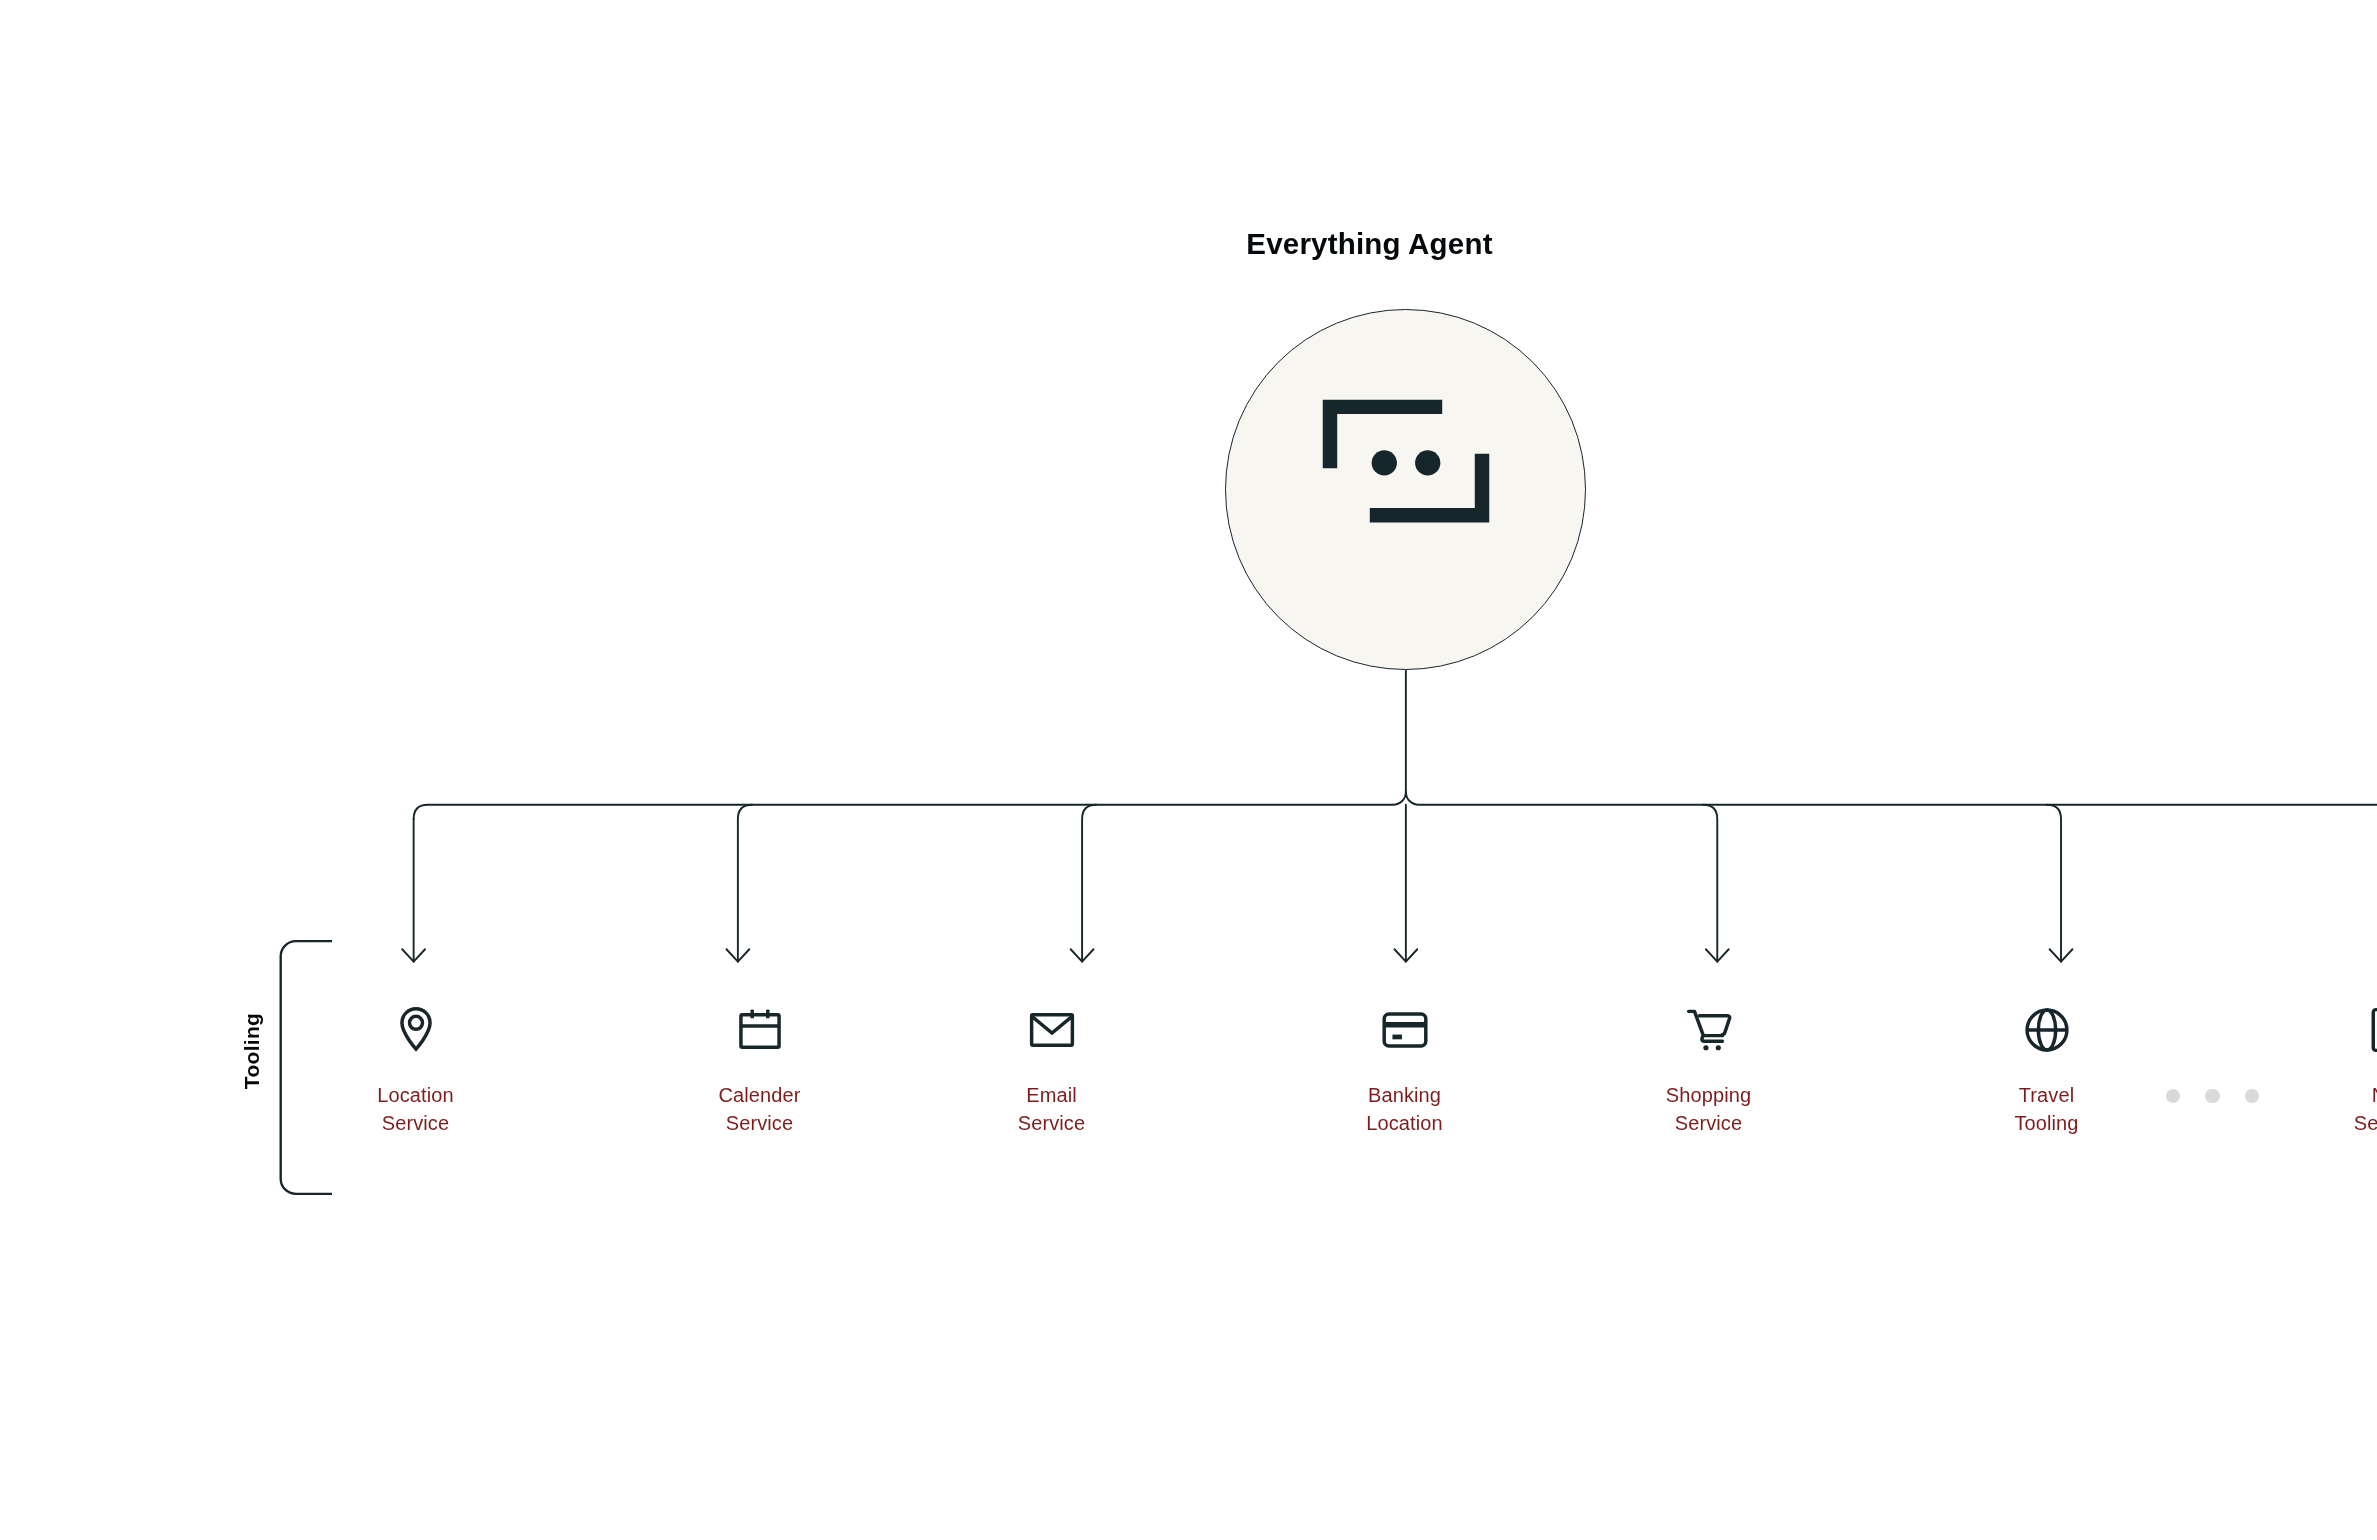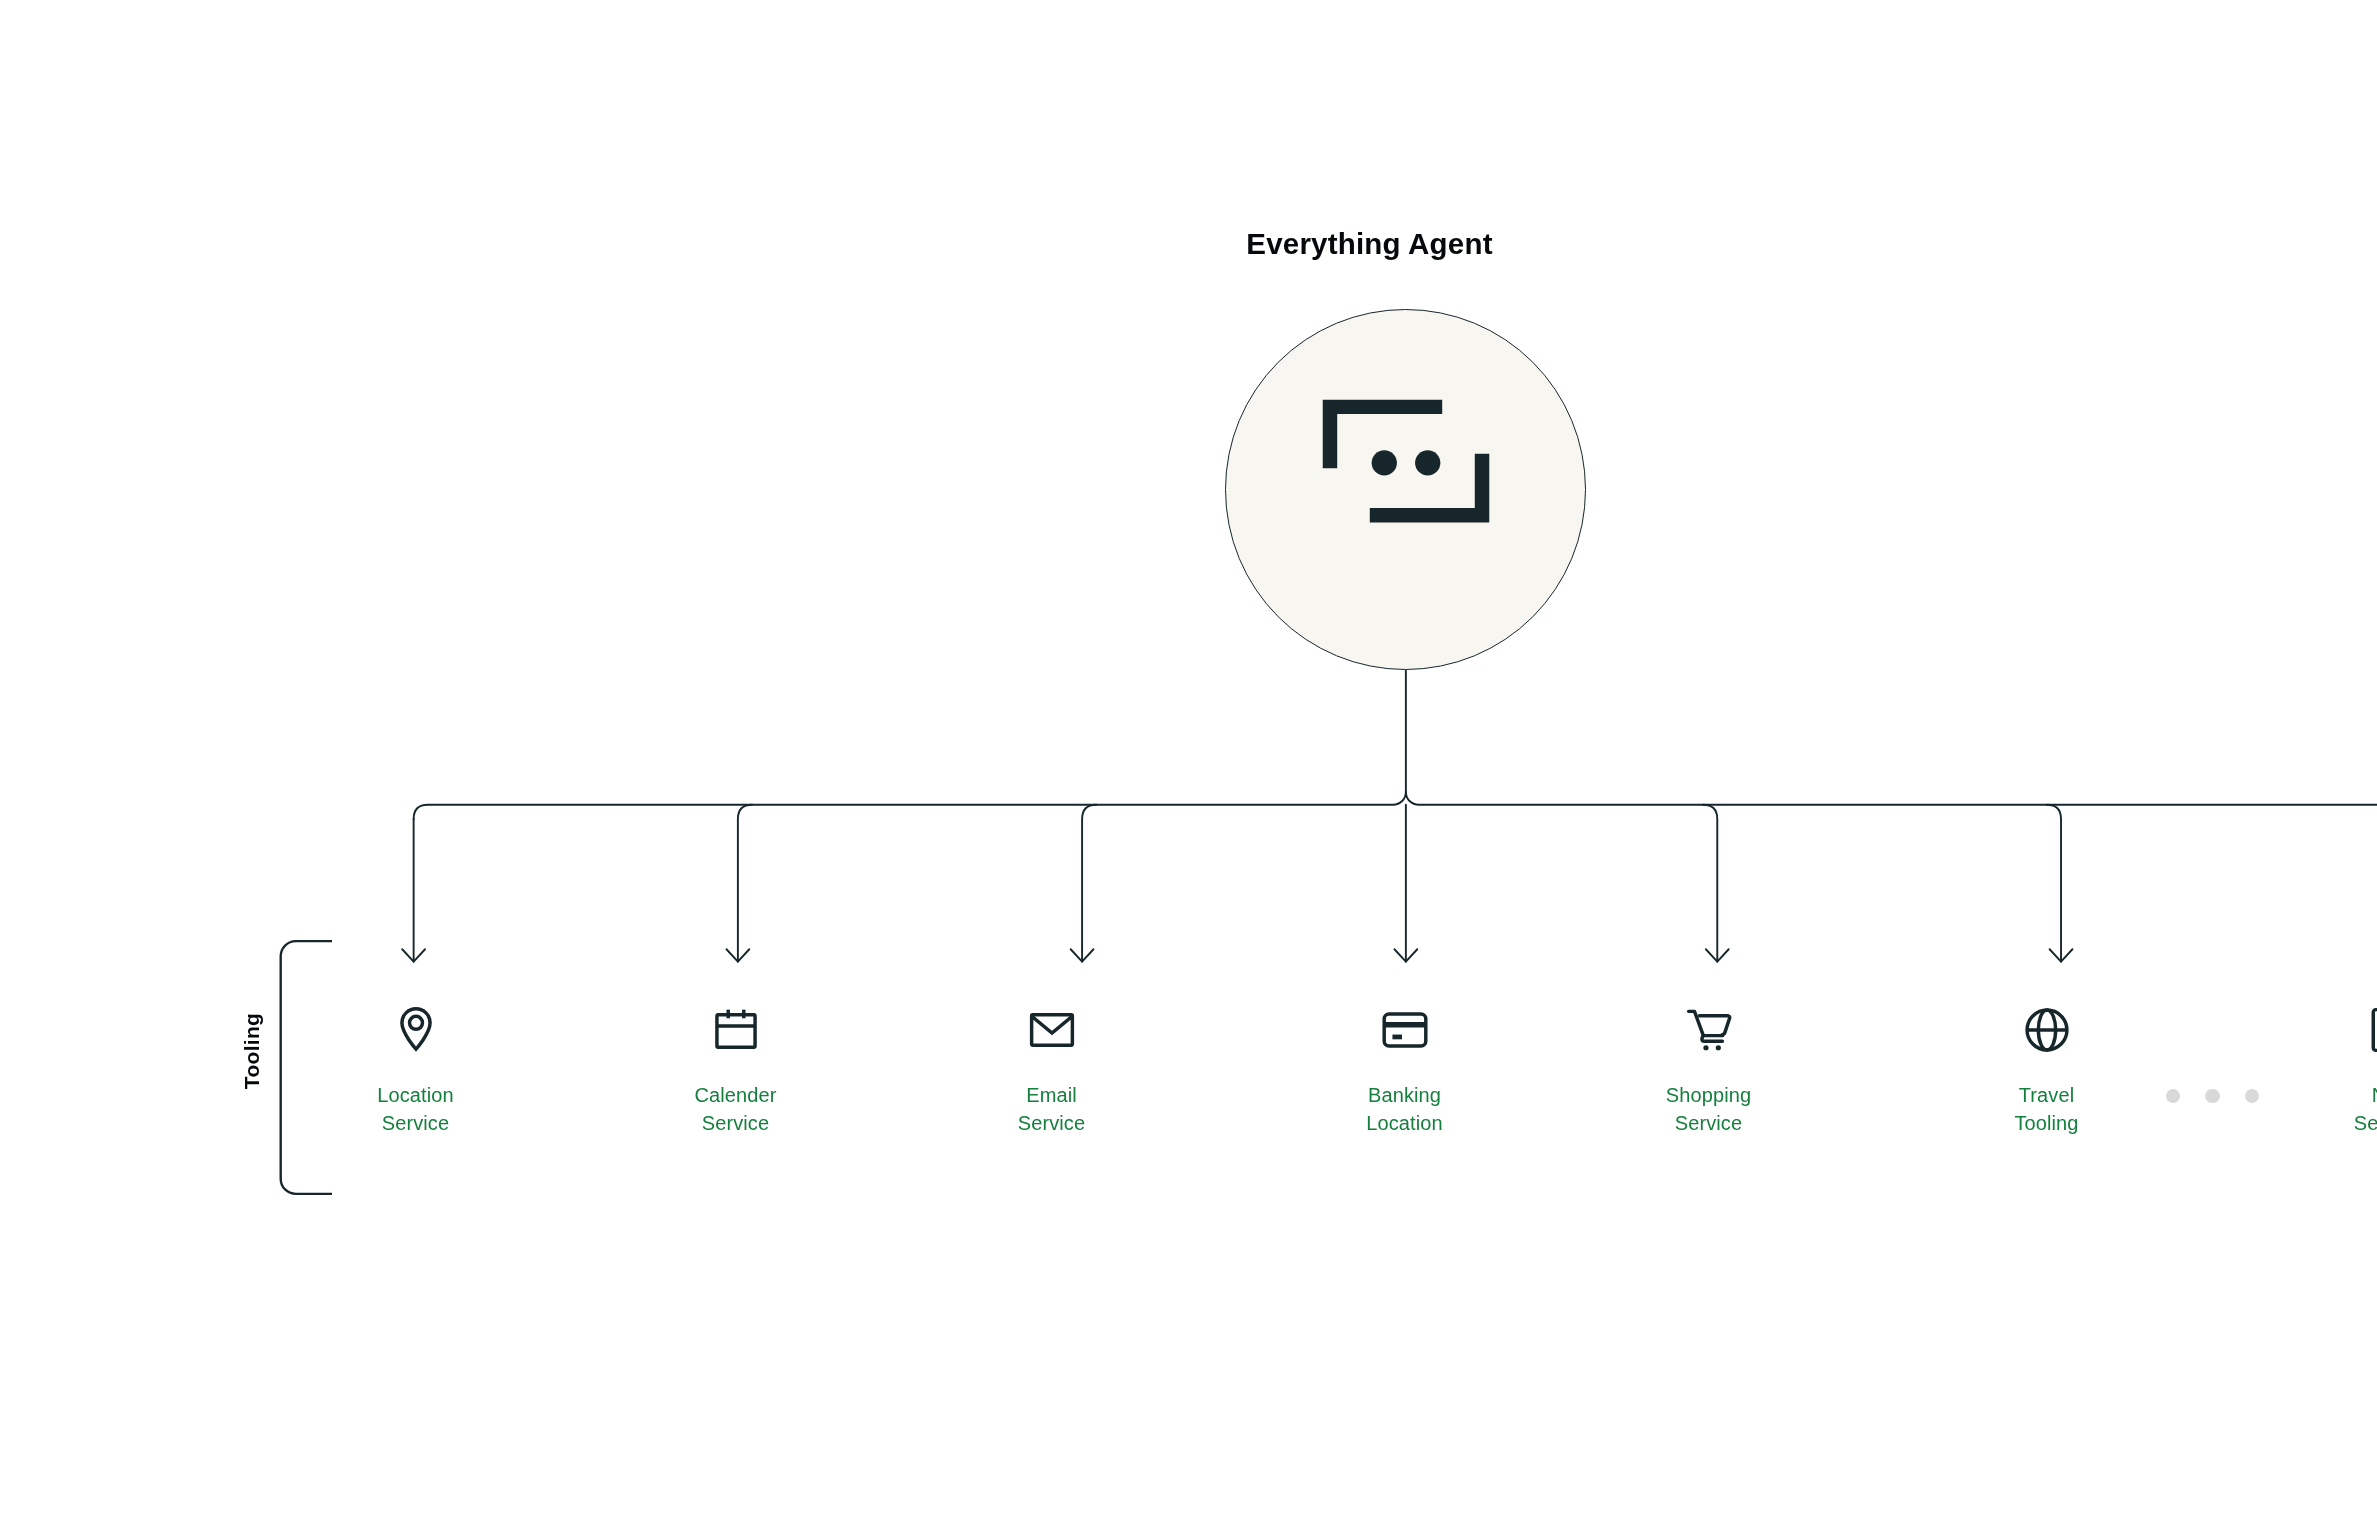--- a/index.html
+++ b/index.html
@@ -115,21 +115,21 @@
     align-items: center;
     justify-content: center;
   }
   .service-icon svg {
     display: block;
   }
   .service-label {
     margin-top: 17px;
     font-size: 20px;
     line-height: 1.38;
-    color: #15803d;
+    color: #7f1d1d;
     letter-spacing: 0.1px;
     white-space: pre-line;
   }
 
   
   .ellipsis {
     position: absolute;
     top: 1089px;
     left: 2166px;
     display: flex;
@@ -200,21 +200,21 @@
     <div class="service-icon">
       <svg width="52" height="52" viewBox="0 0 24 24" fill="none" stroke="#16262b" stroke-width="1.6">
         <path d="M12 2.2c-3.6 0-6.5 2.9-6.5 6.5 0 4.9 6.5 12.1 6.5 12.1s6.5-7.2 6.5-12.1c0-3.6-2.9-6.5-6.5-6.5z"></path>
         <circle cx="12" cy="8.7" r="3"></circle>
       </svg>
     </div>
     <div class="service-label">Location
 Service</div>
   </div>
 
-  <div class="service" style="left:736px">
+  <div class="service" style="left:760px">
     <div class="service-icon">
       <svg width="52" height="52" viewBox="0 0 24 24" fill="none" stroke="#16262b" stroke-width="1.6">
         <rect x="3.2" y="5" width="17.6" height="15" rx="0.6"></rect>
         <line x1="3.2" y1="10.2" x2="20.8" y2="10.2"></line>
         <line x1="8.4" y1="2.6" x2="8.4" y2="6.6"></line>
         <line x1="15.6" y1="2.6" x2="15.6" y2="6.6"></line>
       </svg>
     </div>
     <div class="service-label">Calender
 Service</div>

